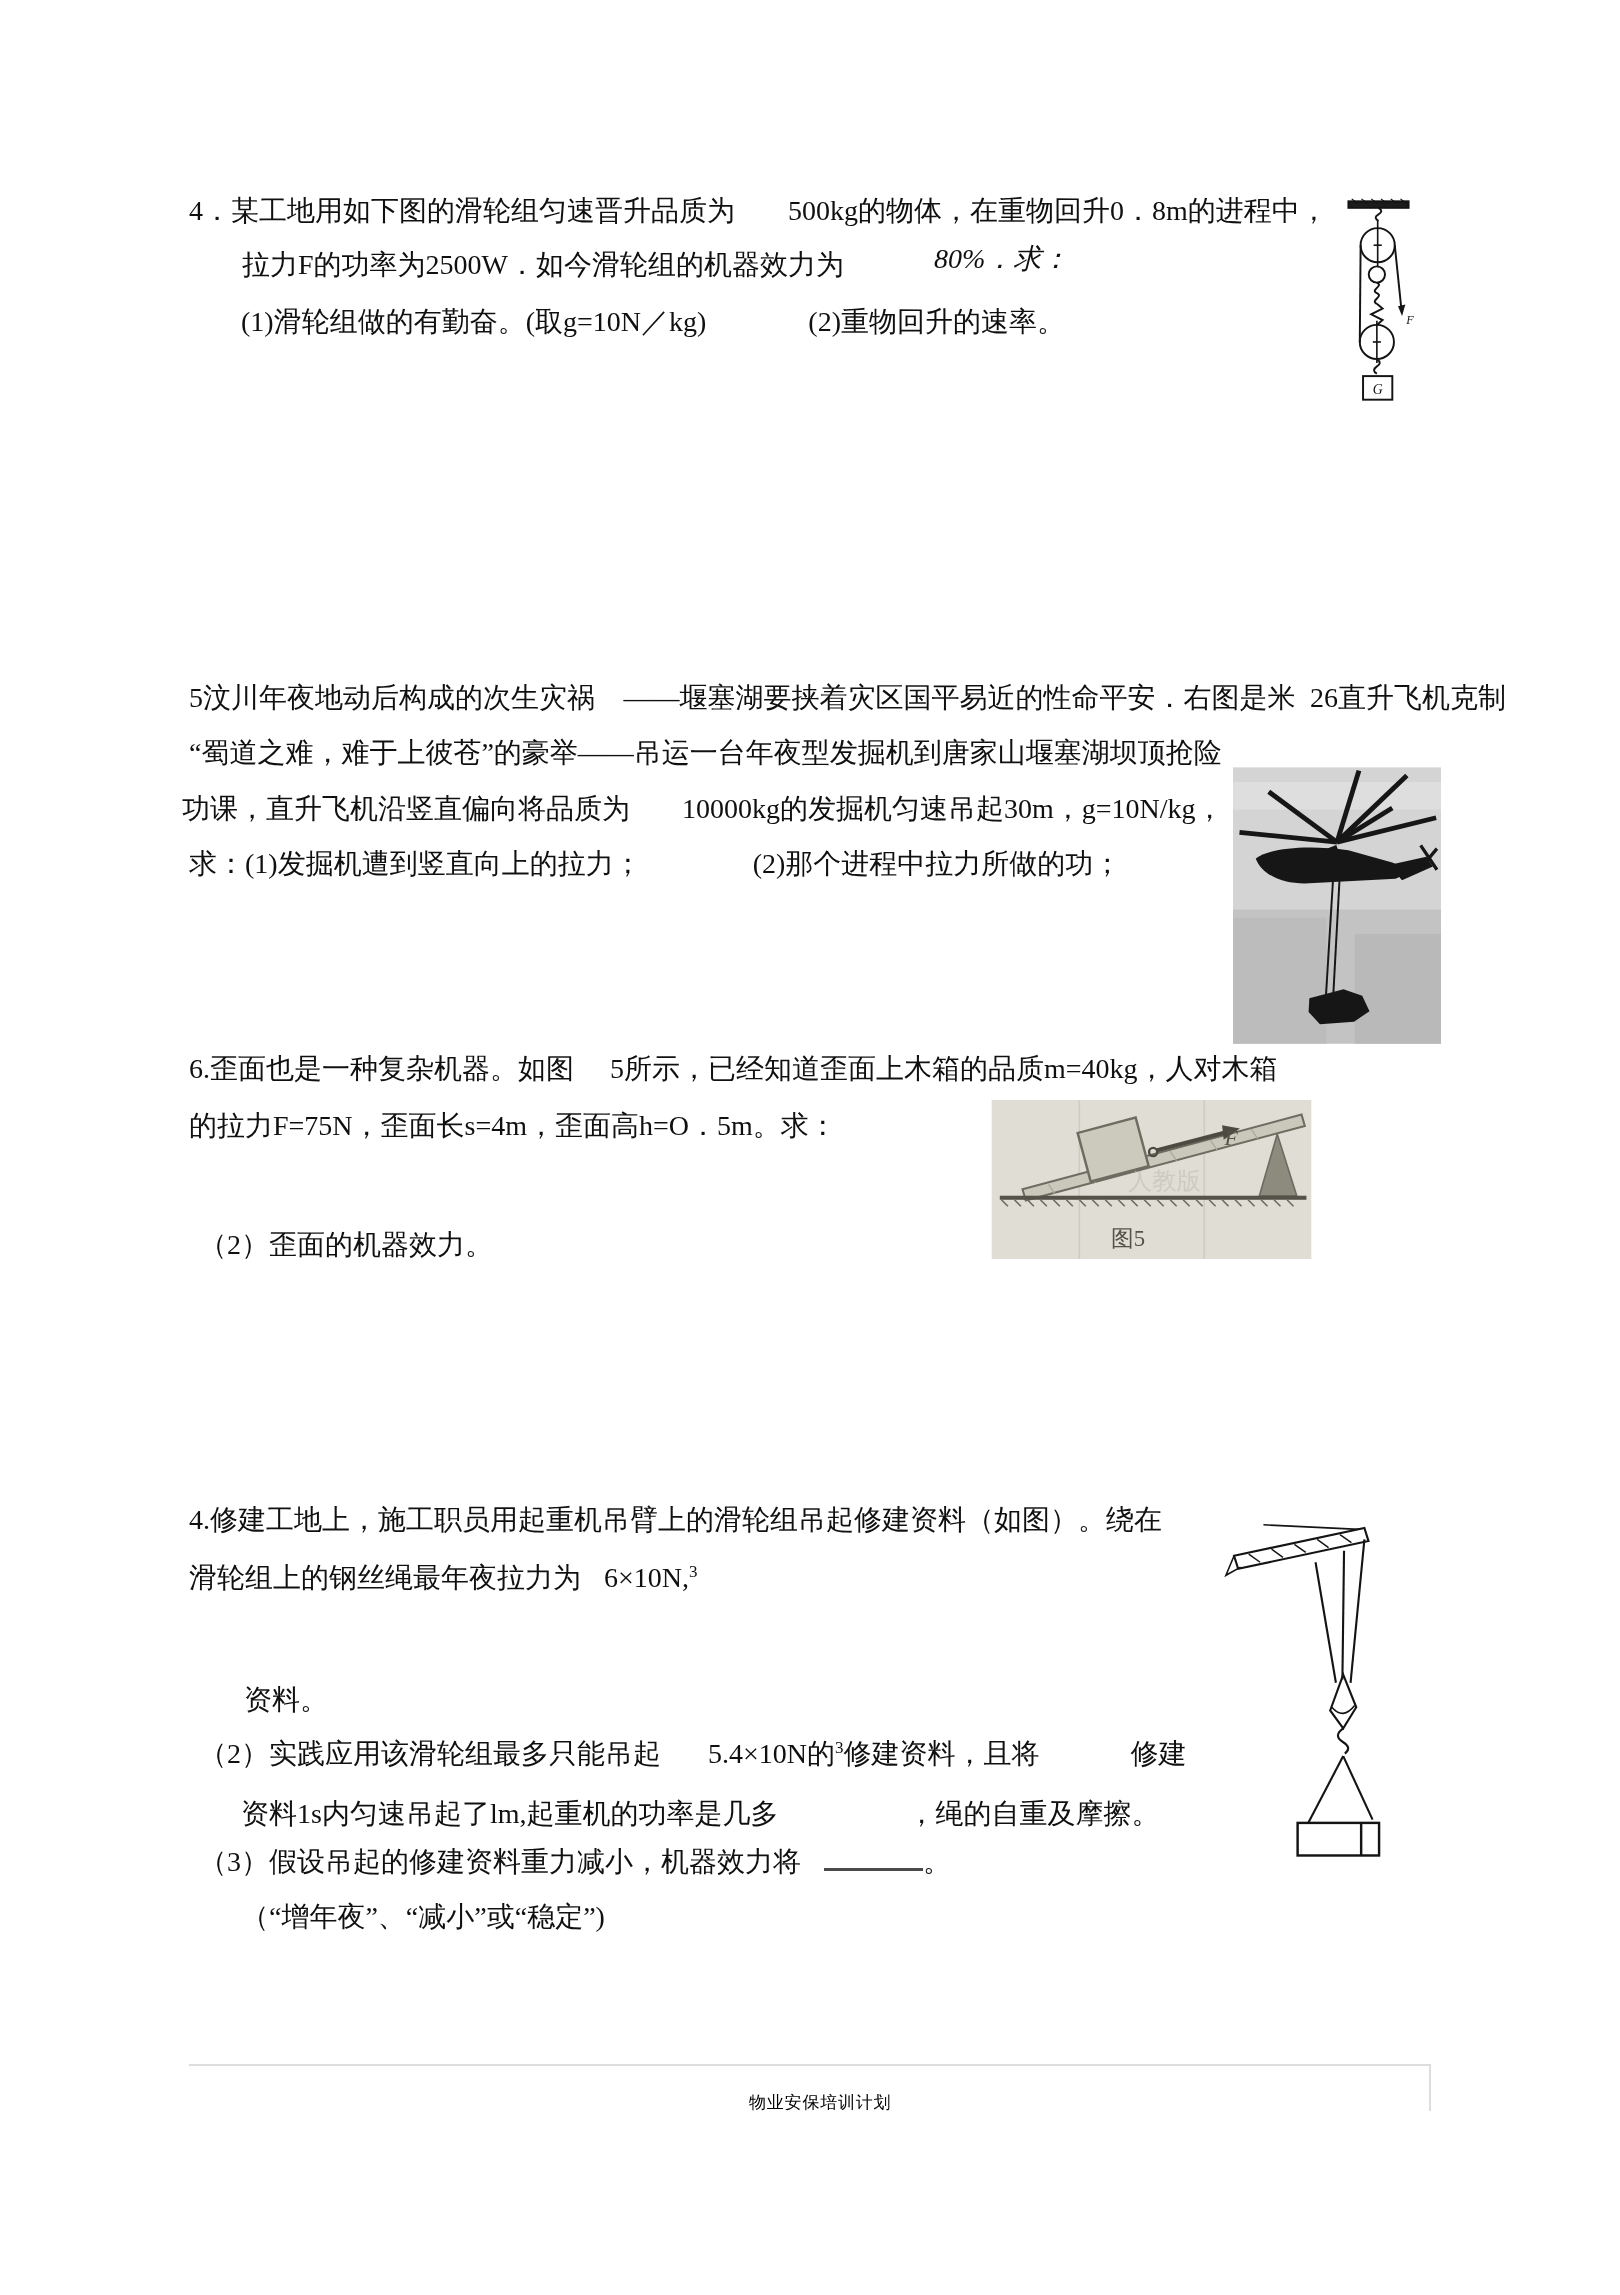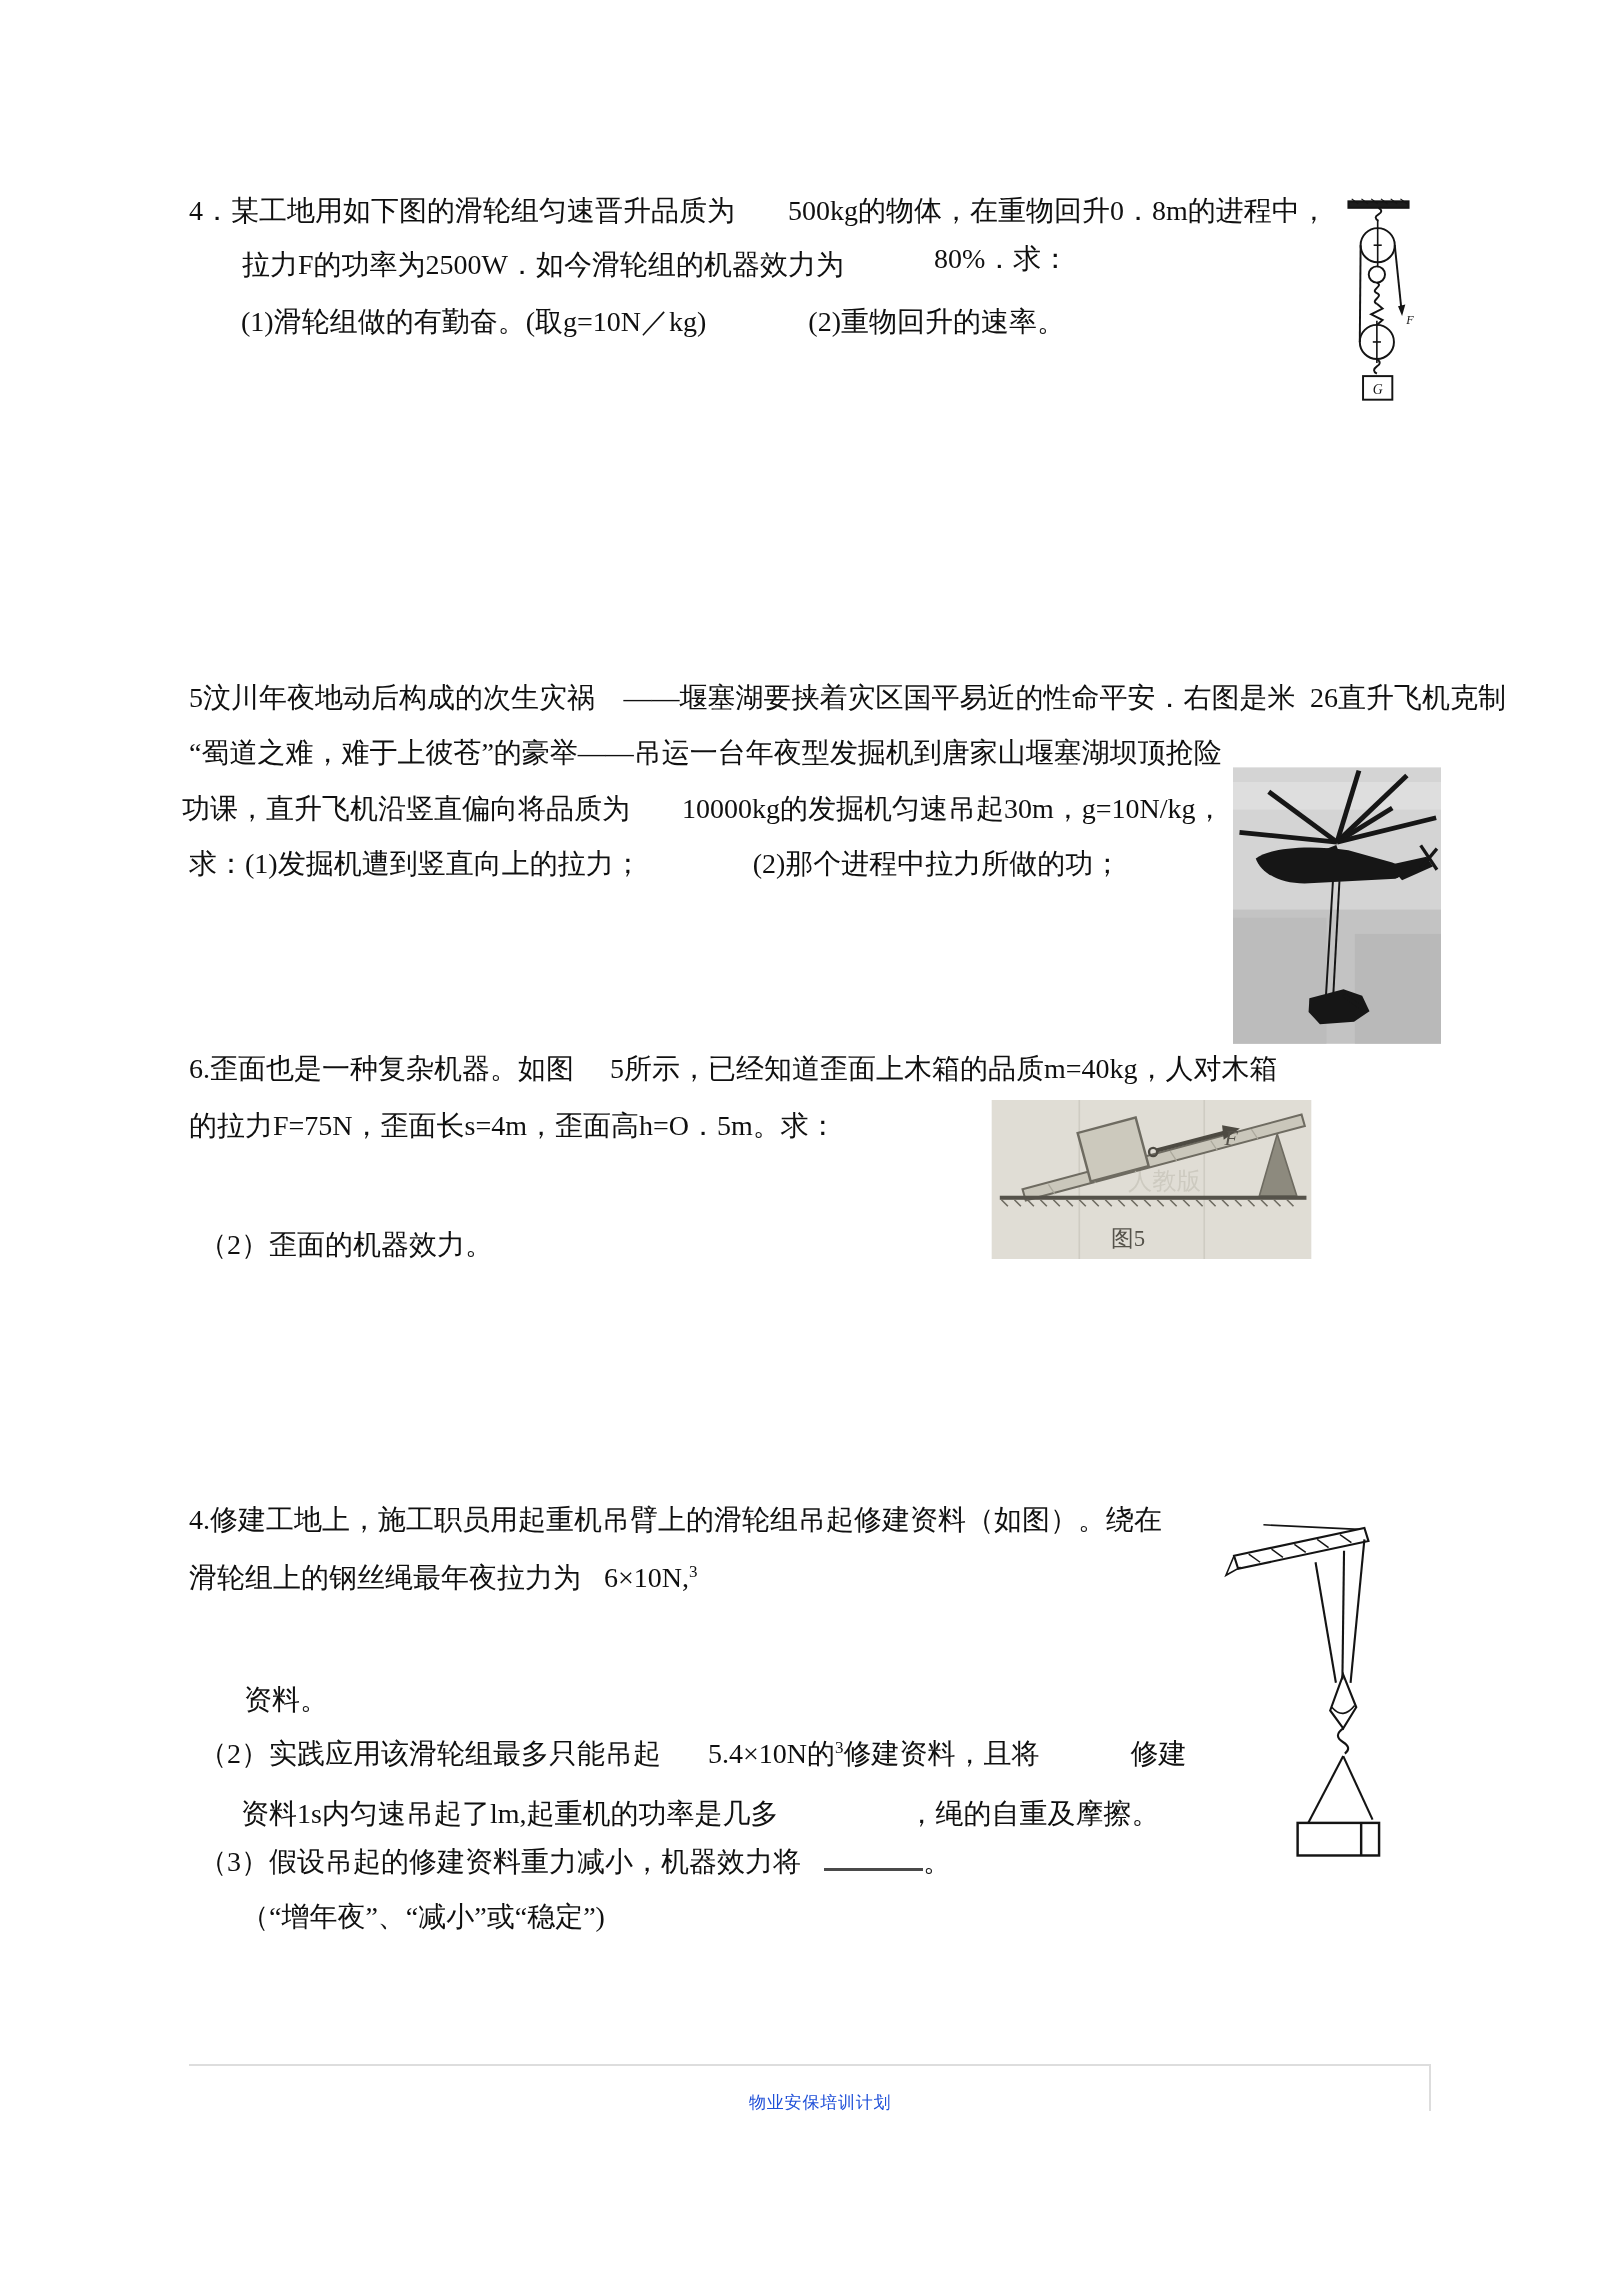--- a/index.html
+++ b/index.html
@@ -1,26 +1,26 @@
 <!DOCTYPE html>
 <html style="font-size:13px"><head>
 <meta charset="utf-8">
 <style>
   html,body{margin:0;padding:0;background:#ffffff;}
   .page{position:relative;width:1621px;height:2295px;background:#ffffff;overflow:hidden;
         font-family:"Liberation Serif",serif;color:#101010;}
   .t{position:absolute;white-space:nowrap;font-size:28px;line-height:1.15;}
   .seg{display:inline-block;vertical-align:baseline;}
   .gap{display:inline-block;}
-  .raised{position:relative;top:-6.5px;}
+  .raised{position:relative;top:-6.5px;font-style:italic;}
   sup.e{font-size:17px;vertical-align:super;line-height:0;}
   .blank{display:inline-block;width:99px;height:24.4px;border-bottom:3.3px solid #4a4a4a;vertical-align:baseline;}
   .sep-h{position:absolute;left:189px;top:2064px;width:1242px;height:1.6px;background:#dddddd;}
   .sep-v{position:absolute;left:1429px;top:2064px;width:1.6px;height:47px;background:#dddddd;}
-  .footer{position:absolute;left:749px;top:2091px;font-size:17px;color:#1d4ed8;letter-spacing:0.8px;}
+  .footer{position:absolute;left:749px;top:2091px;font-size:17px;color:#000000;letter-spacing:0.8px;}
   svg{position:absolute;display:block;}
   .figtext{font-family:"Liberation Serif",serif;}
 </style>
 </head>
 <body>
 
 <div class="page">
 
   <div class="t" style="left:189px;top:195px">
     <span class="seg">4．某工地用如下图的滑轮组匀速晋升品质为</span><span class="gap" style="width:53px"></span><span class="seg">500kg的物体，在重物回升0．8m的进程中，</span>

